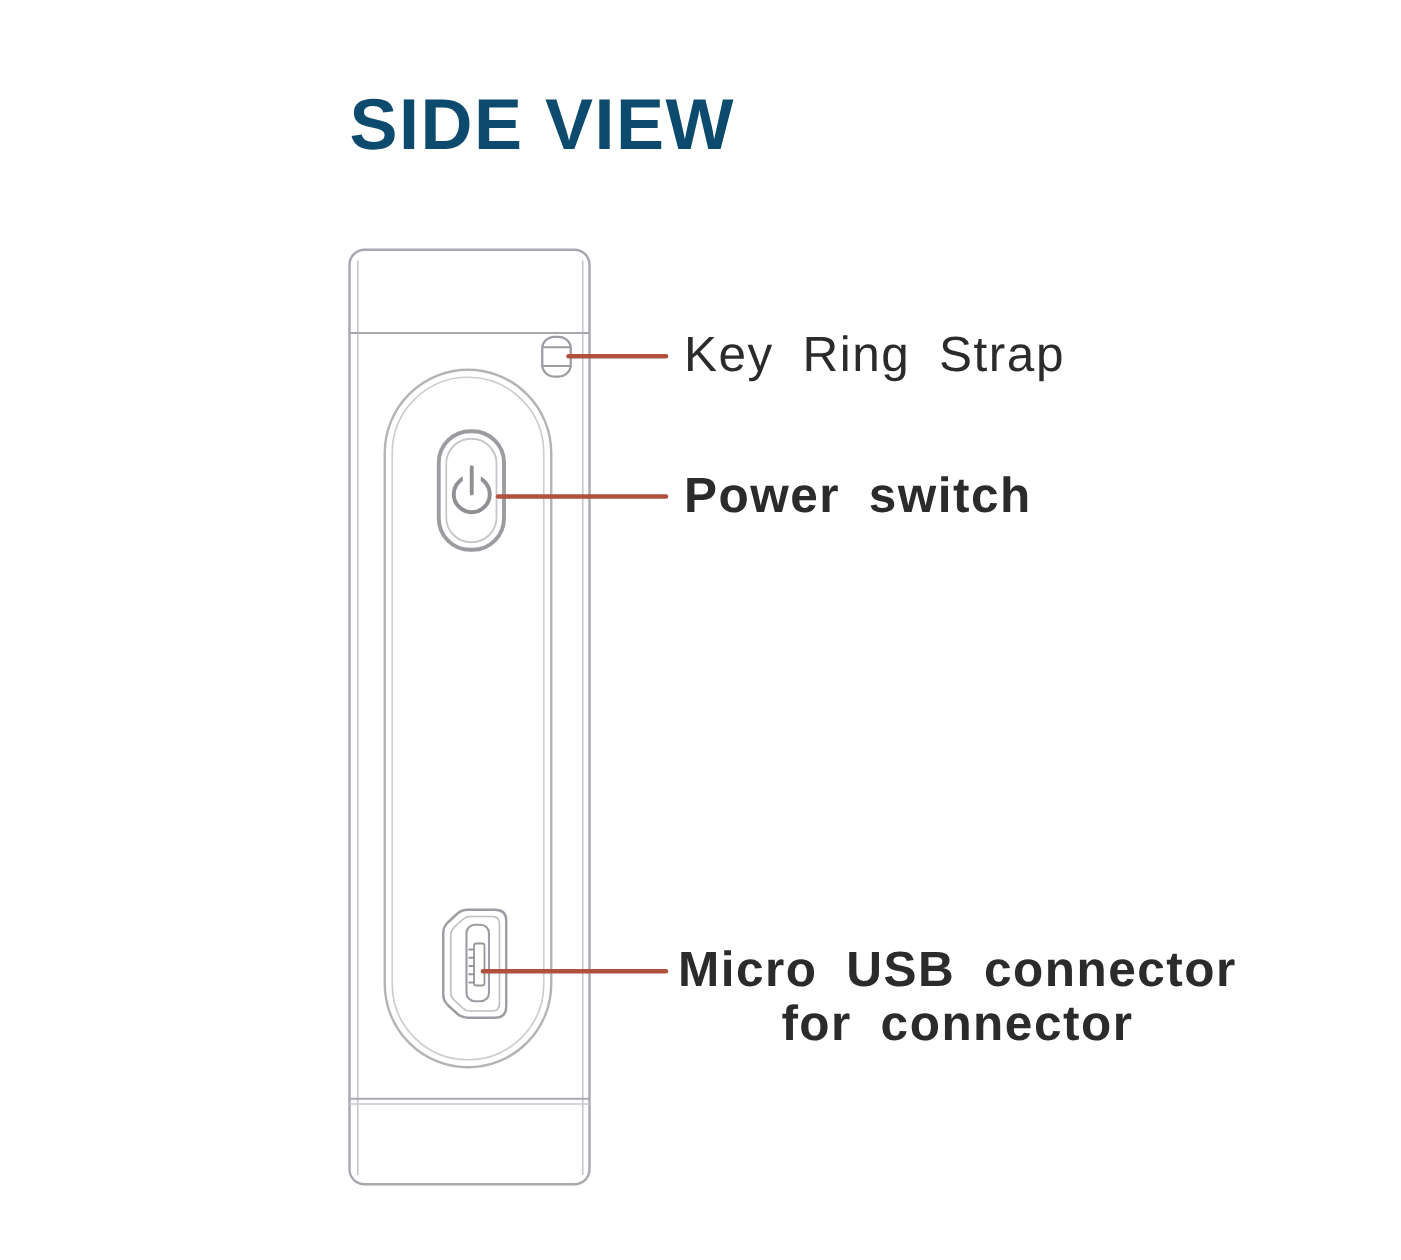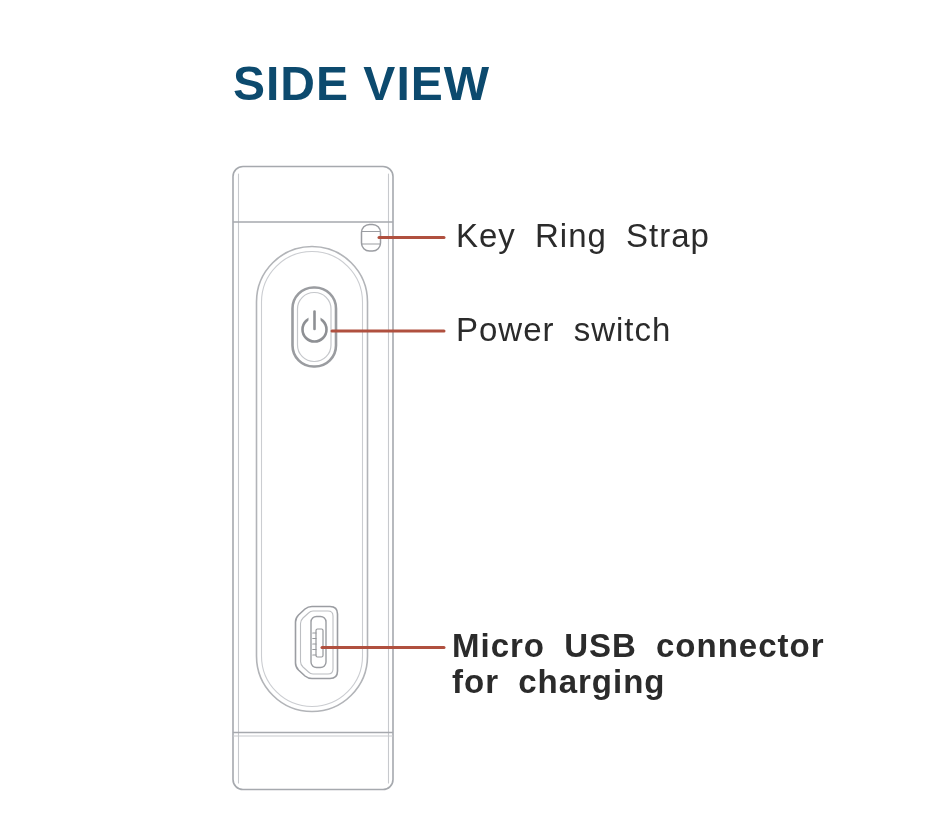--- a/index.html
+++ b/index.html
@@ -30,23 +30,24 @@
     top: 0;
   }
   .callout-label {
     position: absolute;
     color: #2b2b2b;
     font-size: 33px;
     letter-spacing: 1px;
     word-spacing: 9px;
     white-space: nowrap;
     line-height: 36px;
+    text-align: center;
   }
   .label-keyring { left: 456px; top: 218px; }
-  .label-power   { left: 456px; top: 312px; }
+  .label-power   { left: 456px; top: 312px; font-weight: bold; }
   .label-usb     { left: 452px; top: 628px; font-weight: bold; }
 </style>
 </head>
 <body>
 
 <div class="diagram-title">SIDE VIEW</div>
 
 <svg class="lineart" width="934" height="840" viewBox="0 0 934 840">
   <g fill="none" stroke-linecap="round" stroke-linejoin="round">
 
@@ -106,14 +107,14 @@
 
   </g>
 </svg>
 
 <div class="callout-label label-keyring">Key Ring Strap</div>
 
 <div class="callout-label label-power">Power switch</div>
 
 <div class="callout-label label-usb">
   <div>Micro USB connector</div>
-  <div>for charging</div>
+  <div>for connector</div>
 </div>
 
 </body></html>

